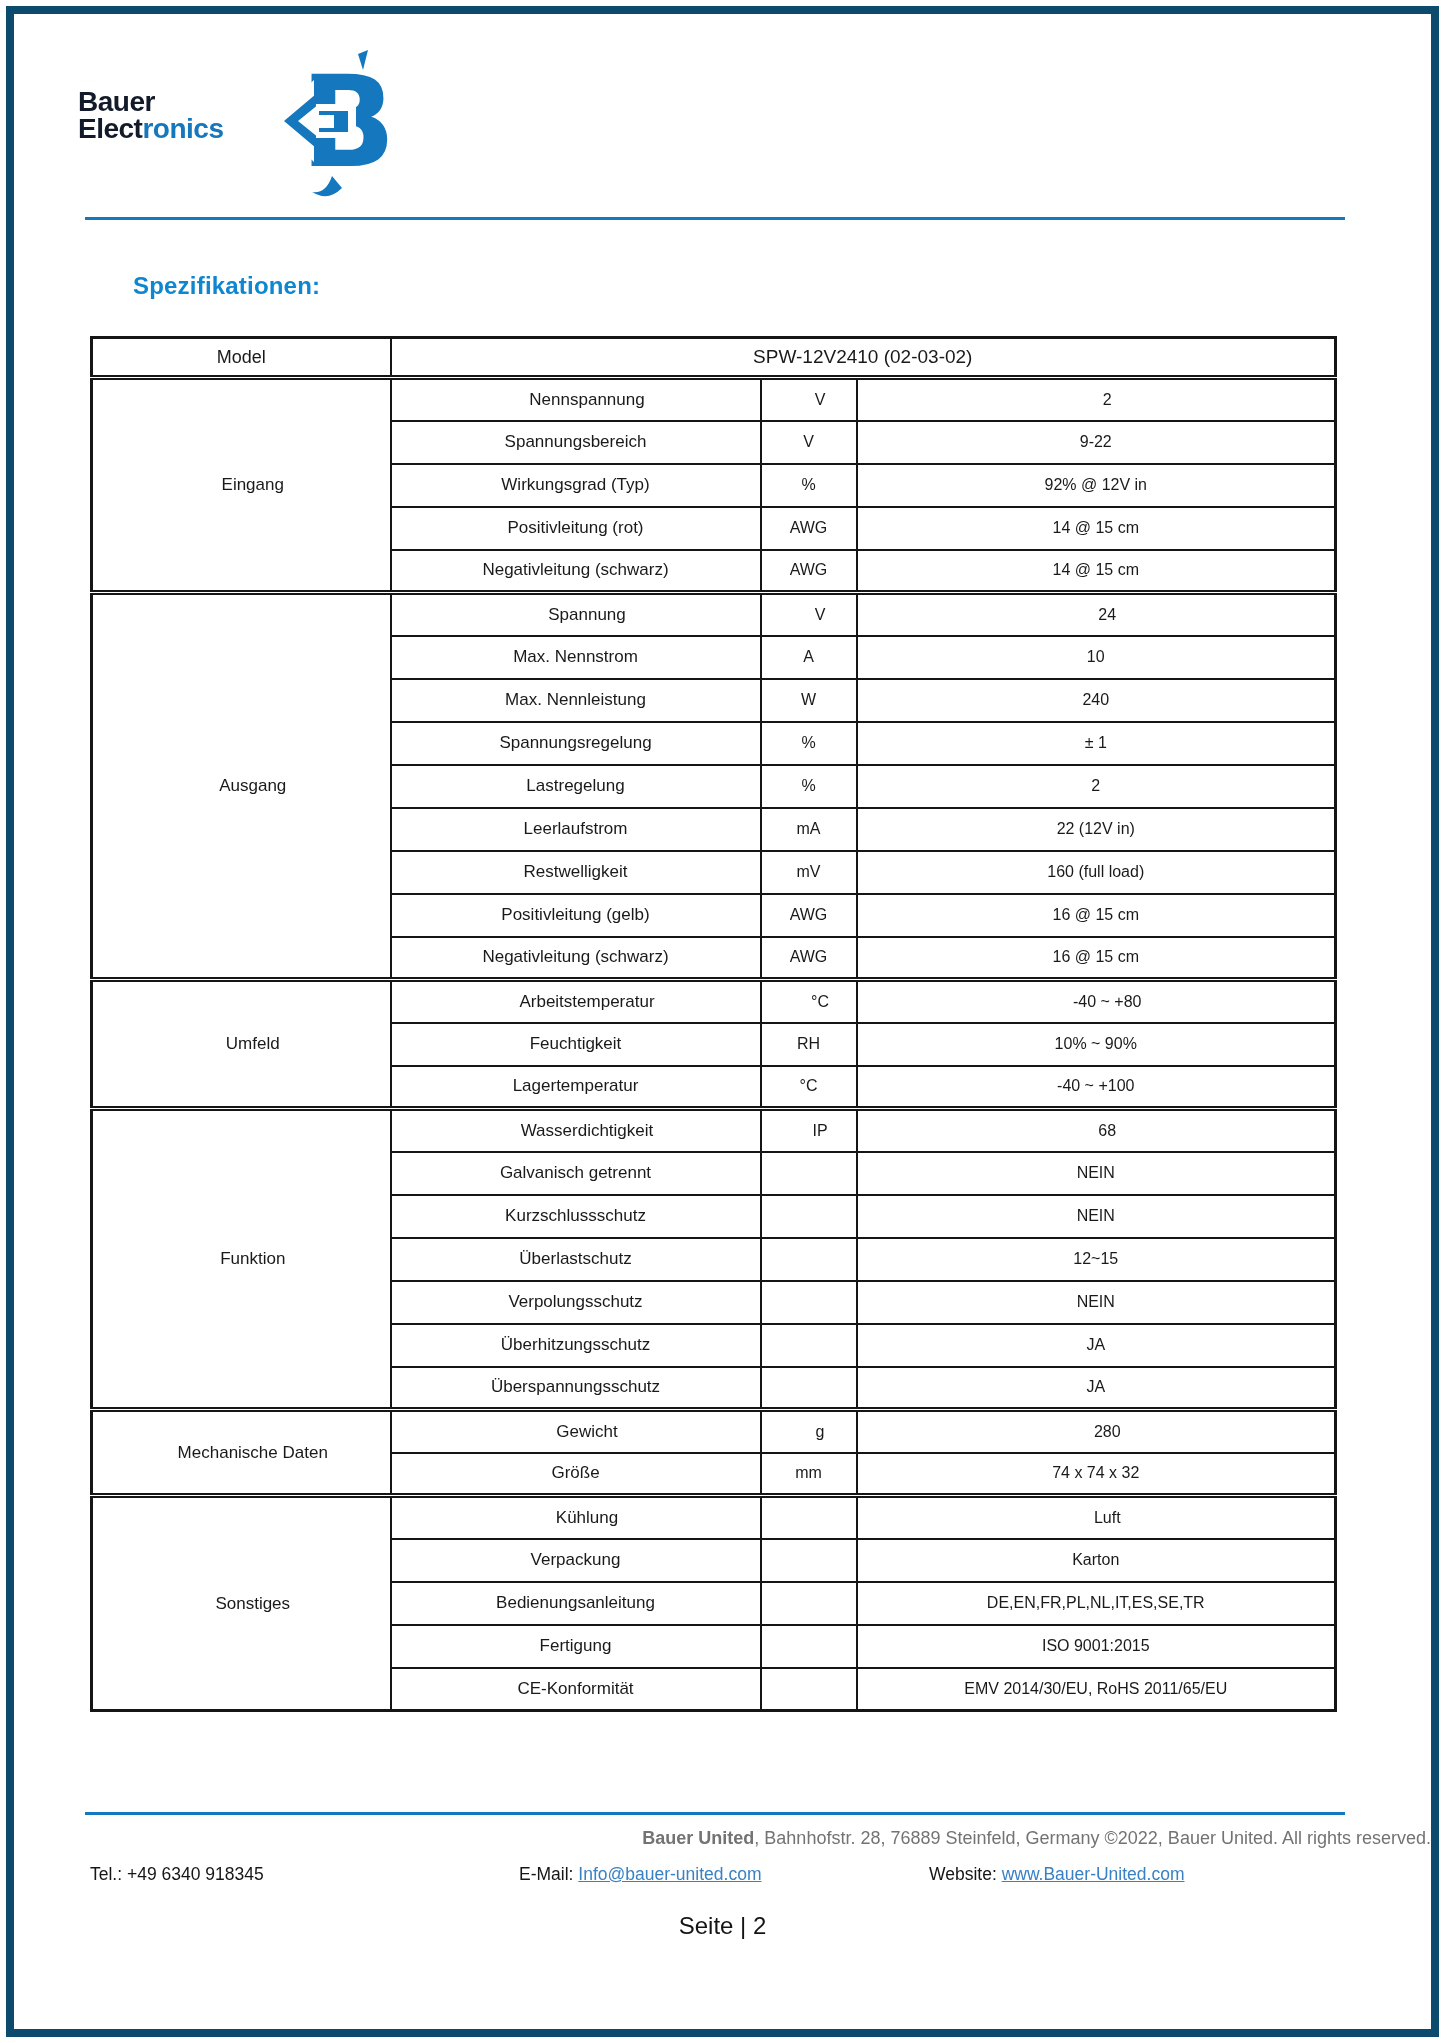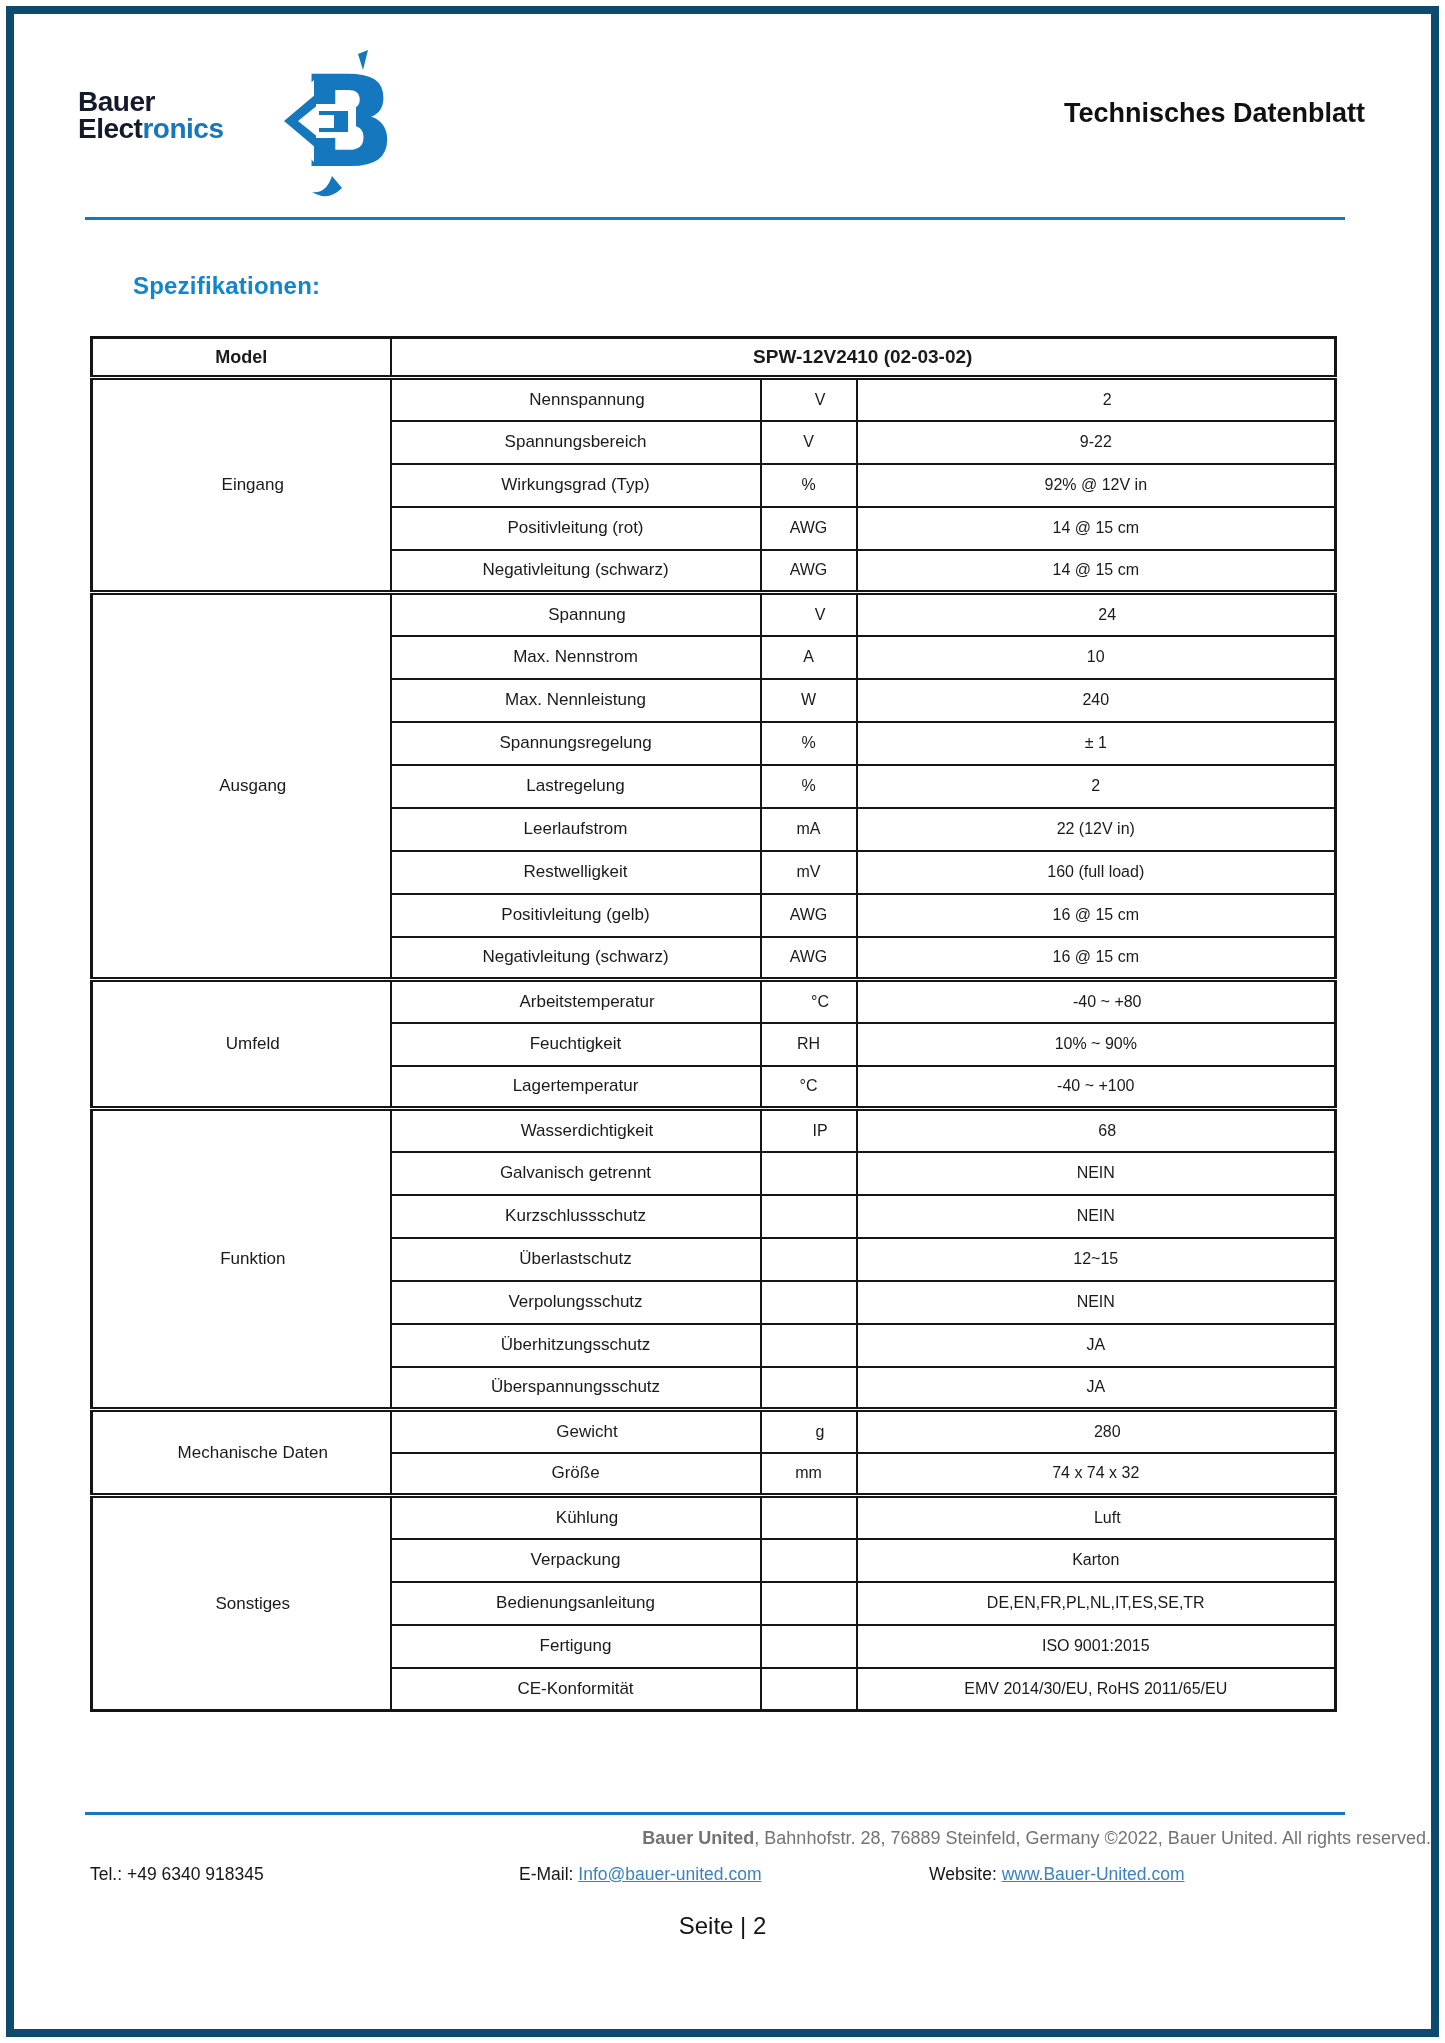--- a/index.html
+++ b/index.html
@@ -54,21 +54,21 @@
     width: 1244px;
     border-collapse: collapse;
     table-layout: fixed;
     border: 3px solid #151515;
   }
   table.spec th, table.spec td {
     border: 2px solid #151515;
     text-align: center; vertical-align: middle;
     overflow: hidden; white-space: nowrap;
   }
-  table.spec thead th { height: 40px; font-size: 18px; font-weight: bold; border-bottom: 5px double #151515; }
+  table.spec thead th { height: 40px; font-size: 18px; font-weight: normal; border-bottom: 5px double #151515; }
   table.spec thead th.model-value { font-size: 19px; }
   table.spec td { height: 43px; }
   td.cat   { font-size: 17px; }
   td.param { font-size: 17px; }
   td.unit  { font-size: 16px; }
   td.value { font-size: 16px; }
   tr.group-first td { border-top: 5px double #151515; padding-left: 23px; }
 
   
   .footer-line1 {
@@ -102,21 +102,20 @@
     <svg class="logo-mark" width="132" height="152" viewBox="0 0 132 152" aria-hidden="true">
       <text x="30" y="116" font-family="'DejaVu Sans', sans-serif" font-weight="800" font-size="126" fill="#1577bd">B</text>
       <polygon points="0,70 44,30 44,54 86,54 86,88 44,88 44,112" fill="#ffffff"></polygon>
       <polygon points="14,71 46,44 46,61 78,61 78,82 46,82 46,98" fill="#1577bd"></polygon>
       <polygon points="28,71 49,54 49,65 64,65 64,78 49,78 49,88" fill="#ffffff"></polygon>
       <polygon points="88,4 98,0 93,20" fill="#1577bd"></polygon>
       <path d="M62 126 q-6 18 -20 16 q16 10 30 -4 z" fill="#1577bd"></path>
     </svg>
 
     <div class="title-block">
-      <div class="doc-title">Technisches Datenblatt</div>
     </div>
 
     <div class="rule header-rule"></div>
 
     <div class="section-heading">Spezifikationen:</div>
 
     <table class="spec">
       <colgroup>
         <col style="width:299px">
           <col style="width:370px">

